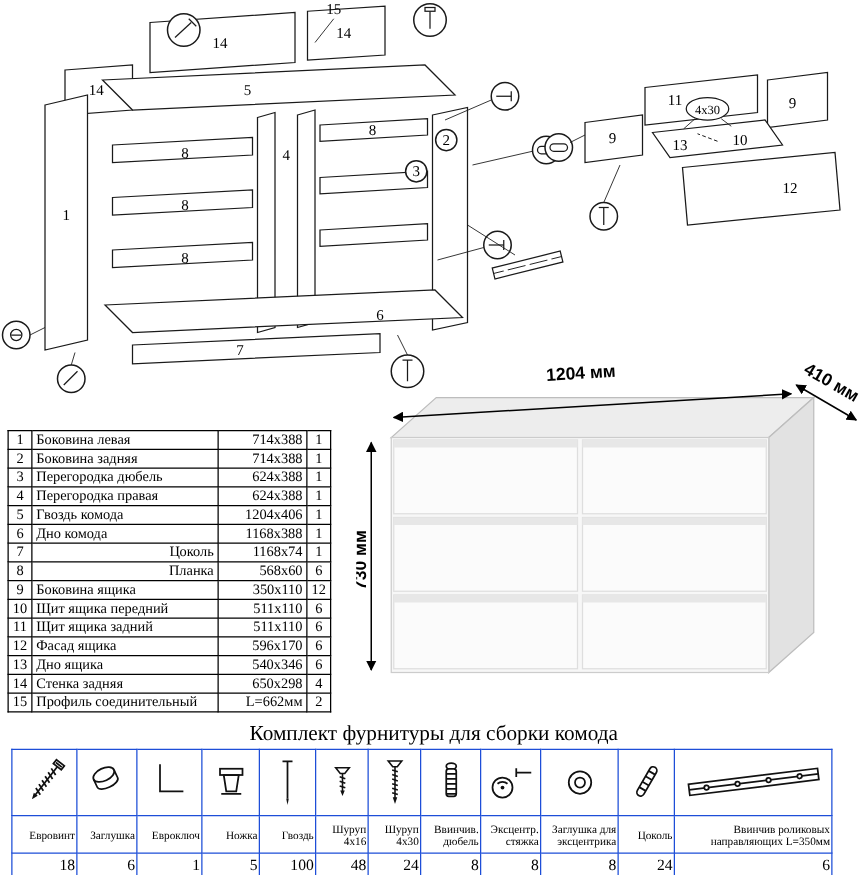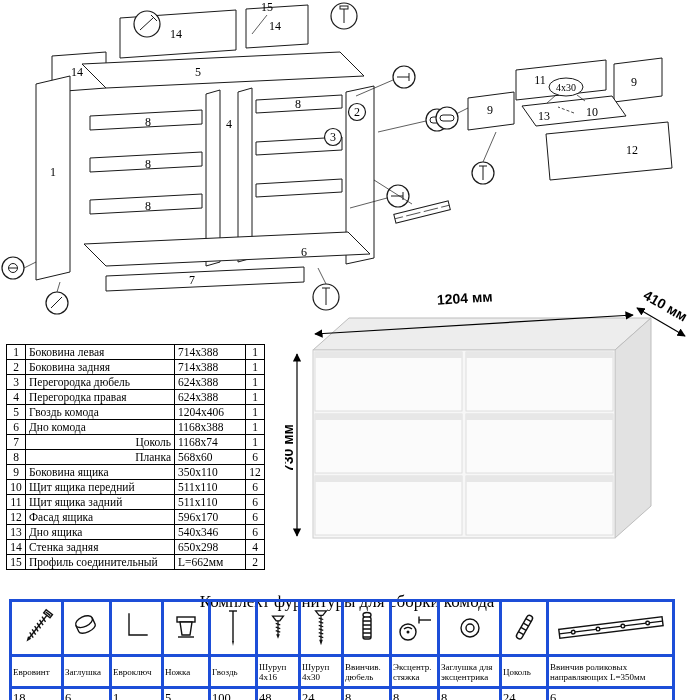--- a/index.html
+++ b/index.html
@@ -15,35 +15,35 @@
   .diagram circle.callout{fill:#fff;stroke:#1a1a1a;stroke-width:1.2;}
   .diagram text{font:12px "Liberation Serif",serif;fill:#000;text-anchor:middle;}
   .diagram text.sm{font-size:10px;}
 
   
   .parts-table{position:absolute;left:6px;top:344px;border-collapse:collapse;font-size:11.5px;}
   .parts-table td{border:1px solid #000;padding:0 3px;height:14px;line-height:13px;white-space:nowrap;}
   .parts-table .c-num{width:14px;text-align:center;padding:0 2px;}
   .parts-table .c-name{width:142px;text-align:left;margin-top:16px;}
   .parts-table .c-name.center{text-align:right;font-family:Liberation Serif, serif;}
-  .parts-table .c-size{width:64px;text-align:left;}
+  .parts-table .c-size{width:64px;text-align:right;}
   .parts-table .c-qty{width:12px;text-align:center;}
 
   
   .render{position:absolute;left:285px;top:288px;}
   .render .dim{font:bold 14px "Liberation Sans",sans-serif;fill:#000;text-anchor:middle;}
   .render .dimline{stroke:#000;stroke-width:1.2;fill:none;}
 
   
-  .sheet-title{position:absolute;left:0;top:592px;width:694px;text-align:center;
+  .sheet-title{position:absolute;left:0;top:577px;width:694px;text-align:center;
     font:17px "Liberation Serif",serif;}
 
   
   .hw-table{position:absolute;left:9px;top:599px;border-collapse:collapse;table-layout:fixed;}
-  .hw-table td{border:3px solid #1d4ed8;text-align:left;vertical-align:middle;padding:1px;overflow:hidden;}
+  .hw-table td{border:1px solid #1d4ed8;text-align:right;vertical-align:middle;padding:1px;overflow:hidden;}
   .hw-table .hw-icon-cell{height:50px;}
   .hw-table .hw-name-cell{height:27px;font-size:9px;line-height:10px;font-family:"Liberation Serif",serif;}
   .hw-table .hw-qty-cell{height:17px;font-size:12.5px;}
   .hw-ic{display:block;margin:0 auto;}
   .hw-ic line,.hw-ic path,.hw-ic polyline{stroke:#111;stroke-width:1.4;fill:none;}
   .hw-ic rect,.hw-ic circle,.hw-ic ellipse,.hw-ic polygon{stroke:#111;stroke-width:1.4;fill:#fff;}
   .hw-ic .fill{fill:#111;stroke:none;}
 </style>
 </head>
 <body>

